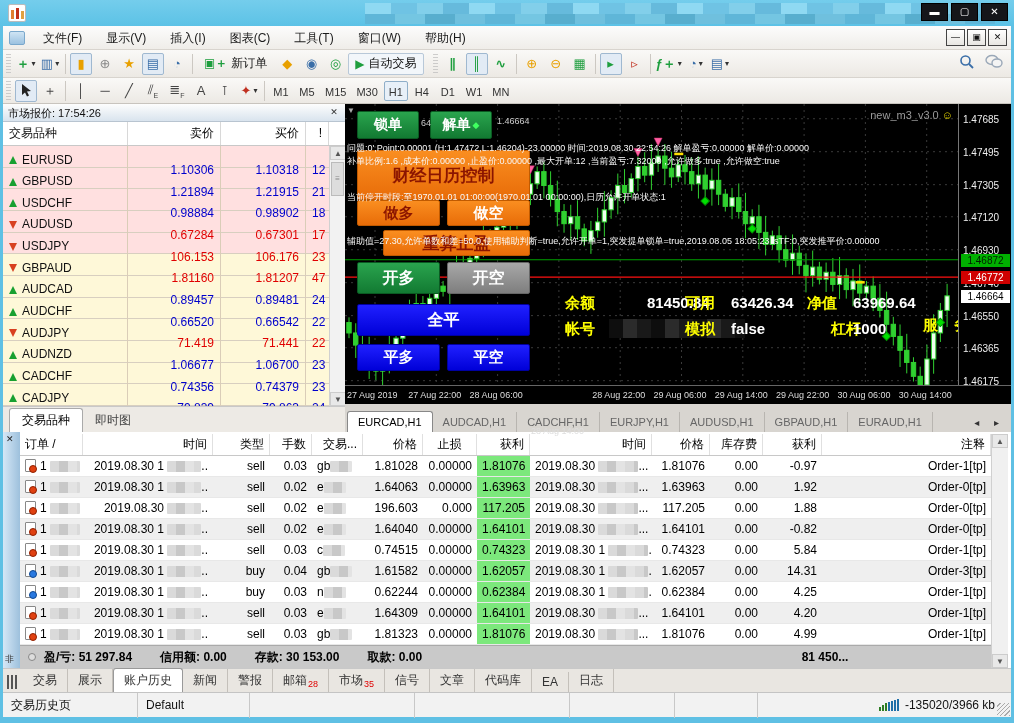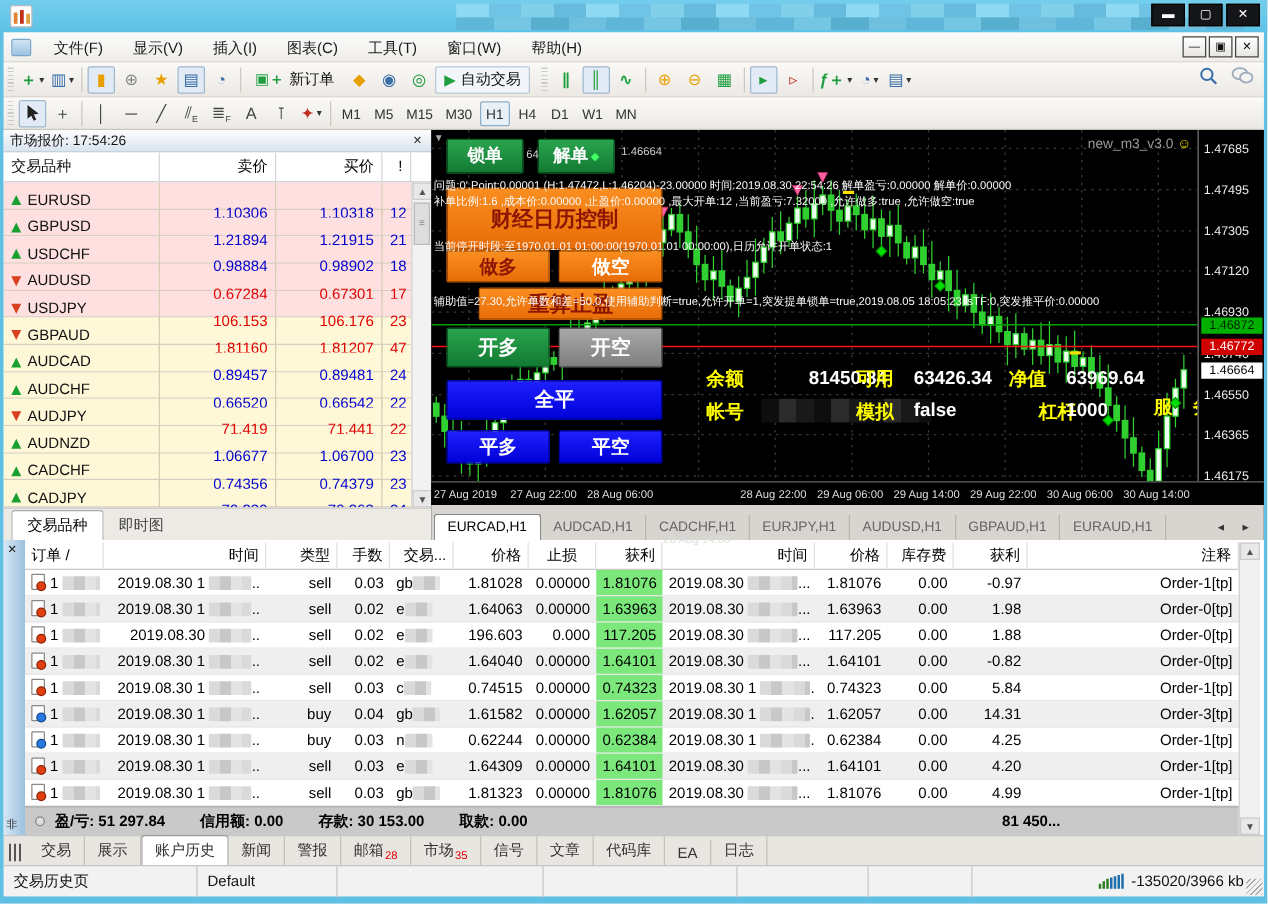--- a/index.html
+++ b/index.html
@@ -861,21 +861,21 @@
               <div class="t-cell num" style="width: 130px;">2019.08.30 1 <span class="censor-g" style="width: 34px;"></span>..</div>
               <div class="t-cell num" style="width: 57px;">sell</div>
               <div class="t-cell num" style="width: 42px;">0.02</div>
               <div class="t-cell" style="width: 51px;">e<span class="censor-g" style="width: 22px;"></span></div>
               <div class="t-cell num" style="width: 60px;">1.64063</div>
               <div class="t-cell num" style="width: 54px;">0.00000</div>
               <div class="t-cell num tp-cell" style="width: 53px;">1.63963</div>
               <div class="t-cell num" style="width: 122px;">2019.08.30 <span class="censor-g" style="width: 40px;"></span>...</div>
               <div class="t-cell num" style="width: 58px;">1.63963</div>
               <div class="t-cell num" style="width: 53px;">0.00</div>
-              <div class="t-cell num" style="width: 59px;">1.98</div>
+              <div class="t-cell num" style="width: 59px;">1.92</div>
               <div class="t-cell num" style="width: 169px;">Order-0[tp]</div>
             </div>
             <div class="t-row">
               <div class="t-cell" style="width: 63px;"><span class="doc-ico doc-sell"></span>1 <span class="censor-g" style="width: 30px;"></span></div>
               <div class="t-cell num" style="width: 130px;">2019.08.30 <span class="censor-g" style="width: 34px;"></span>..</div>
               <div class="t-cell num" style="width: 57px;">sell</div>
               <div class="t-cell num" style="width: 42px;">0.02</div>
               <div class="t-cell" style="width: 51px;">e<span class="censor-g" style="width: 22px;"></span></div>
               <div class="t-cell num" style="width: 60px;">196.603</div>
               <div class="t-cell num" style="width: 54px;">0.000</div>
@@ -1002,21 +1002,21 @@
         <div class="term-tab">邮箱<sub class="badge">28</sub></div>
         <div class="term-tab">市场<sub class="badge">35</sub></div>
         <div class="term-tab">信号</div>
         <div class="term-tab">文章</div>
         <div class="term-tab">代码库</div>
         <div class="term-tab">EA</div>
         <div class="term-tab">日志</div>
       </div>
 
     <div class="statusbar">
-      <div class="st-cell" style="width:155px;">交易历史页</div>
+      <div class="st-cell" style="width:135px;">交易历史页</div>
       <div class="st-cell" style="width:112px;">Default</div>
       <div class="st-cell" style="width:165px;"></div>
       <div class="st-cell" style="width:155px;"></div>
       <div class="st-cell" style="width:105px;"></div>
       <div class="st-cell" style="width:83px;"></div>
       <div class="st-right">
         <span class="bars">
           <i style="height:4px"></i>
             <i style="height:6px"></i>
             <i style="height:8px"></i>

